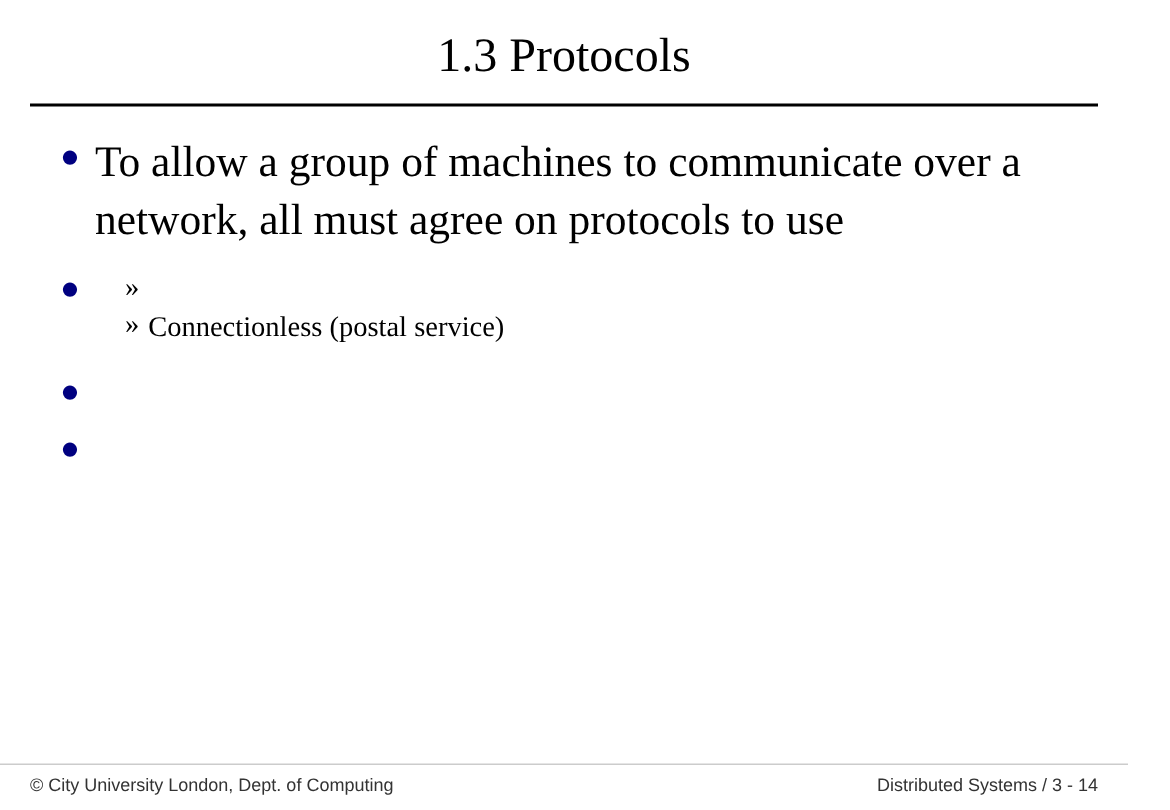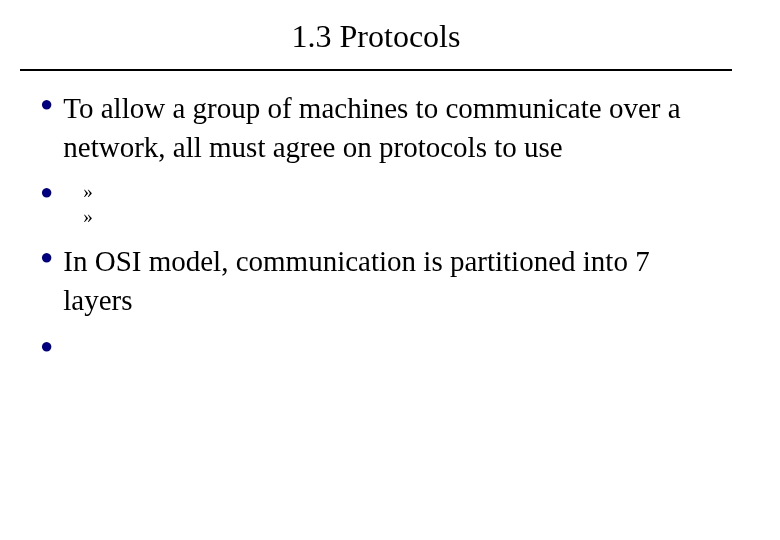--- a/index.html
+++ b/index.html
@@ -137,30 +137,34 @@
 
     <div class="bullet-item">
       <span class="bullet-dot">●</span>
       <div>
         <div class="sub-bullets">
           <div class="sub-bullet-item">
             <span class="sub-bullet-arrow">»</span>
           </div>
           <div class="sub-bullet-item">
             <span class="sub-bullet-arrow">»</span>
+            <span class="sub-bullet-text">Connectionless (postal service)</span>
           </div>
         </div>
       </div>
     </div>
 
     <div class="bullet-item">
       <span class="bullet-dot">●</span>
-      <span class="bullet-text">In OSI model, communication is partitioned into 7 layers</span>
     </div>
 
     <div class="bullet-item">
       <span class="bullet-dot">●</span>
     </div>
 
   </div>
 
+  <div class="footer">
+    <span class="footer-left">© City University London, Dept. of Computing</span>
+    <span class="footer-right">Distributed Systems / 3 - 14</span>
+  </div>
 
 </div>
 
 </body></html>

